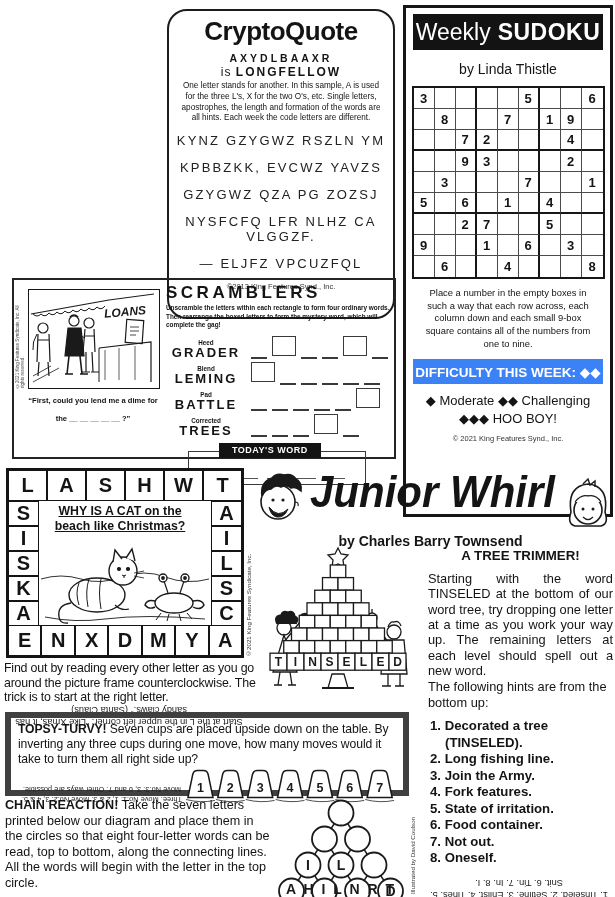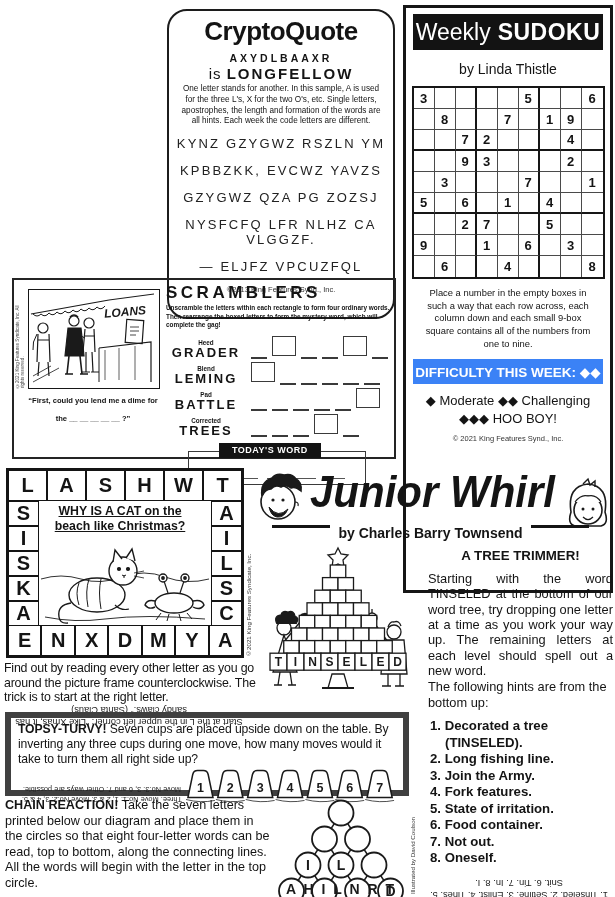--- a/index.html
+++ b/index.html
@@ -6,28 +6,28 @@
   body{
     width:615px;height:897px;position:relative;overflow:hidden;
     background:#fff;color:#141414;
     font-family:"Liberation Sans","DejaVu Sans",sans-serif;
   }
   .abs{position:absolute;}
   
   #cryptoquote{left:167px;top:9px;width:228px;height:310px;border:2px solid #1c1c1c;border-radius:20px;text-align:center;box-sizing:border-box;}
   .cq-title{font-size:26px;font-weight:bold;margin-top:5px;letter-spacing:-.5px;}
   .cq-code{font-size:10.5px;font-weight:bold;letter-spacing:3px;margin-top:5px;}
-  .cq-is{font-size:15px;letter-spacing:1px;margin-top:1px;}
+  .cq-is{font-size:12px;letter-spacing:1px;margin-top:1px;}
   .cq-is b{letter-spacing:2px;}
   .cq-instr{font-size:8.2px;line-height:1.32;padding:2px 10px 0;}
   #cq-lines{margin-top:9px;display:flex;flex-direction:column;gap:12px;}
   .cq-line{font-size:13px;letter-spacing:2.2px;color:#222;}
   .cq-copy{font-size:7.5px;margin-top:11px;color:#333;}
   
-  #sudoku-panel{left:403px;top:5px;width:210px;height:588px;border:3px solid #161616;box-sizing:border-box;text-align:center;}
+  #sudoku-panel{left:403px;top:5px;width:210px;height:512px;border:3px solid #161616;box-sizing:border-box;text-align:center;}
   .sud-header{margin:6px 7px 0;background:#131313;color:#fff;height:36px;display:flex;align-items:center;justify-content:center;font-size:23px;}
   .sud-header .w{font-weight:normal;margin-right:7px;}
   .sud-header .s{font-weight:bold;letter-spacing:.5px;}
   .sud-byline{font-size:14px;margin-top:11px;}
   #sudoku-grid{width:189px;margin:9px auto 0;border:2.5px solid #161616;display:grid;grid-template-columns:repeat(9,21px);grid-template-rows:repeat(9,21px);background:#fff;}
   .scell{box-sizing:border-box;border-right:1px solid #4a4a4a;border-bottom:1px solid #4a4a4a;display:flex;align-items:center;justify-content:center;font-size:13px;font-weight:bold;}
   .scell.cr{border-right:2px solid #161616;}
   .scell.cb{border-bottom:2px solid #161616;}
   .scell.lastc{border-right:none;}
   .scell.lastr{border-bottom:none;}
@@ -65,21 +65,21 @@
   .ftile{flex:1;border:1.5px solid #141414;display:flex;align-items:center;justify-content:center;font-size:20px;font-weight:bold;box-sizing:border-box;background:#fff;}
   .f-center{position:absolute;left:31px;top:31px;right:31px;bottom:31px;}
   .f-q{position:absolute;top:3px;left:0;right:10px;text-align:center;font-size:12.3px;font-weight:bold;line-height:1.2;z-index:2;text-decoration:underline;}
   .f-svg{position:absolute;left:0;bottom:0;}
   #frame-hint{left:4px;top:661px;width:252px;font-size:12.4px;line-height:1.18;letter-spacing:-.2px;}
   #frame-answer{left:4px;top:704px;width:250px;font-size:9.3px;line-height:1.25;transform:rotate(180deg);text-align:center;color:#222;}
   #jw-vcopy1{left:245px;top:545px;font-size:6.2px;color:#333;writing-mode:vertical-rl;transform:rotate(180deg);height:112px;}
   
   #jw-logo{left:246px;top:462px;width:369px;height:86px;}
   .jw-title{position:absolute;left:56px;right:52px;top:6px;text-align:center;font-size:42px;font-weight:bold;font-style:italic;letter-spacing:0px;white-space:nowrap;transform:scaleY(1.05);}
-  .jw-byrow{position:absolute;left:26px;right:26px;top:63px;display:flex;gap:8px;}
+  .jw-byrow{position:absolute;left:26px;right:26px;top:63px;display:flex;align-items:center;gap:8px;flex-direction:column;}
   .jw-rule{flex:1;height:2.5px;background:#141414;}
   .jw-by{font-size:14px;font-weight:bold;white-space:nowrap;}
   
   #tree-cartoon{left:254px;top:546px;width:168px;height:166px;}
   #tree-trimmer{left:428px;top:548px;width:185px;}
   .tt-title{text-align:center;font-weight:bold;font-size:13.3px;}
   .tt-p{font-size:12.8px;line-height:1.2;text-align:justify;margin-top:8px;}
   .tt-p2{font-size:12.8px;line-height:1.2;margin-top:1px;}
   #tt-hints{margin:8px 0 0 2px;padding:0;list-style:none;font-weight:bold;font-size:13.2px;line-height:1.25;}
   #tt-hints li{text-indent:-15px;padding-left:15px;}

